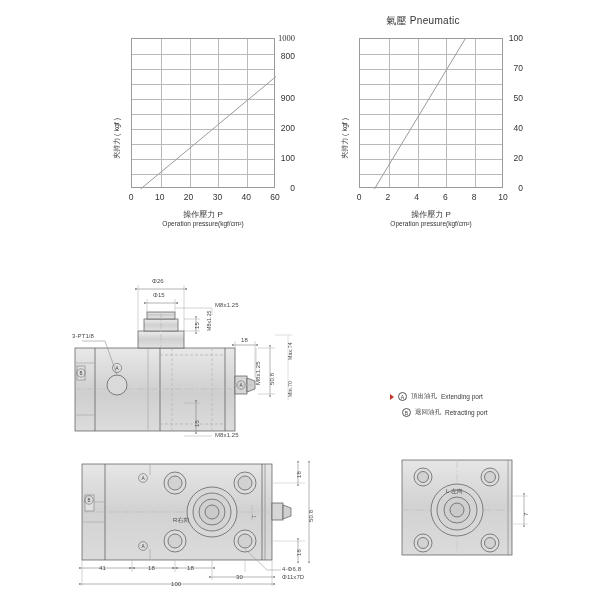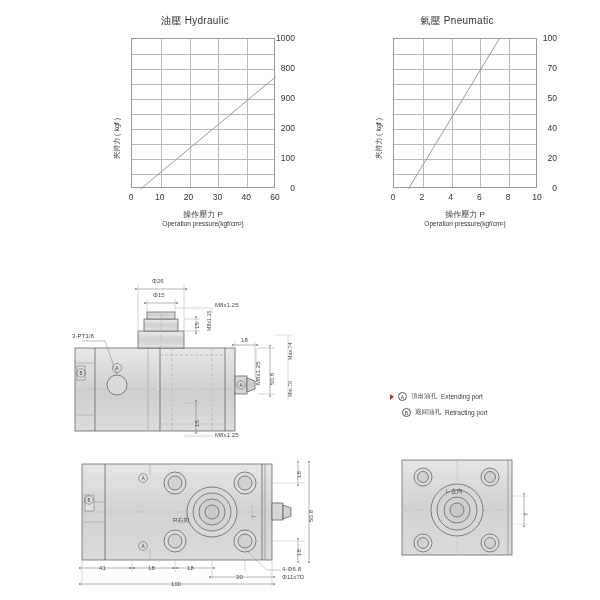--- a/index.html
+++ b/index.html
@@ -65,21 +65,20 @@
   }
   .legend-cn{margin-right:4px;}
 </style>
 </head>
 <body>
 
 <div class="page">
 
   <div class="chart-block" style="left:95px;top:14px;width:200px;height:225px;">
 
-    <div class="chart-title" style="width:200px;">油壓 Hydraulic</div>
 
     <div class="plot-wrap" style="position:absolute;left:0;top:0;width:200px;height:225px;">
 
       <div class="plot" style="left:36px;top:24px;width:144px;height:150px;">
 
         <div class="gridline v" style="left:28.8px;"></div>
         <div class="gridline v" style="left:57.6px;"></div>
         <div class="gridline v" style="left:86.4px;"></div>
         <div class="gridline v" style="left:115.2px;"></div>
 
@@ -95,38 +94,38 @@
 
         <svg width="144" height="150" style="position:absolute;left:0;top:0;">
           <line x1="8.64" y1="150" x2="144" y2="37.5" stroke="#9a9a9a" stroke-width="1"></line>
         </svg>
       </div>
 
       <div class="ytick" style="top:174px;width:32px;">0</div>
       <div class="ytick" style="top:144px;width:32px;">100</div>
       <div class="ytick" style="top:114px;width:32px;">200</div>
       <div class="ytick" style="top:84px;width:32px;">900</div>
-      <div class="ytick" style="top:54px;width:32px;">800</div>
-      <div class="ytick" style="top:24px;width:32px;">1000</div>
+      <div class="ytick" style="top:42px;width:32px;">800</div>
+      <div class="ytick" style="top:24px;width:32px;font-family:Liberation Serif, serif;">1000</div>
 
       <div class="xtick" style="left:36px;top:178px;">0</div>
       <div class="xtick" style="left:64.8px;top:178px;">10</div>
       <div class="xtick" style="left:93.6px;top:178px;">20</div>
       <div class="xtick" style="left:122.4px;top:178px;">30</div>
       <div class="xtick" style="left:151.2px;top:178px;">40</div>
       <div class="xtick" style="left:180px;top:178px;">60</div>
 
       <div class="ylabel" style="left:2px;top:99px;transform:rotate(-90deg) translate(-50%,0);">夾持力 ( kgf )</div>
 
       <div class="xlabel1" style="left:36px;top:195px;width:144px;">操作壓力 P</div>
       <div class="xlabel2" style="left:26px;top:206px;width:164px;">Operation pressure(kgf/cm²)</div>
     </div>
   </div>
 
-  <div class="chart-block" style="left:357px;top:14px;width:200px;height:225px;">
+  <div class="chart-block" style="left:323px;top:14px;width:200px;height:225px;">
 
     <div class="chart-title" style="width:200px;">氣壓  Pneumatic</div>
 
     <div class="plot-wrap" style="position:absolute;left:0;top:0;width:200px;height:225px;">
 
       <div class="plot" style="left:36px;top:24px;width:144px;height:150px;">
         <div class="gridline v" style="left:28.8px;"></div>
         <div class="gridline v" style="left:57.6px;"></div>
         <div class="gridline v" style="left:86.4px;"></div>
         <div class="gridline v" style="left:115.2px;"></div>

